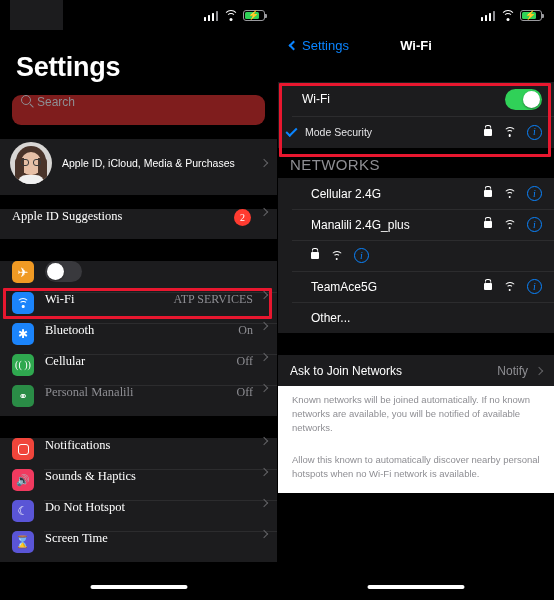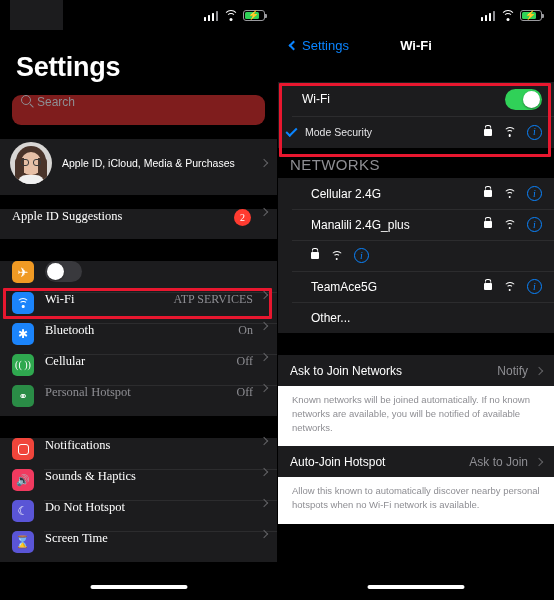--- a/index.html
+++ b/index.html
@@ -358,21 +358,21 @@
 
       <div class="row">
         <div class="app-icon" style="background:#2fa84f;font-size:10px;">(( ))</div>
         <div class="row-label">Cellular</div>
         <div class="row-value">Off</div>
         <div class="chev"></div>
       </div>
 
       <div class="row">
         <div class="app-icon" style="background:#2a8c46;font-size:11px;">⚭</div>
-        <div class="row-label" style="color:#8e8e93;">Personal Hotspot</div>
+        <div class="row-label" style="color:#8e8e93;">Personal Manalili</div>
         <div class="row-value">Off</div>
         <div class="chev"></div>
       </div>
 
     </div>
 
     <div class="gap"></div>
 
     <div class="group">
 
@@ -522,27 +522,20 @@
 
     <div class="group">
       <div class="net-row" style="padding-left:12px;">
         <div class="net-name">Ask to Join Networks</div>
         <div class="row-value">Notify</div>
         <div class="chev"></div>
       </div>
     </div>
     <div class="footnote">Known networks will be joined automatically. If no known networks are available, you will be notified of available networks.</div>
 
-    <div class="group">
-      <div class="net-row" style="padding-left:12px;">
-        <div class="net-name">Auto-Join Hotspot</div>
-        <div class="row-value">Ask to Join</div>
-        <div class="chev"></div>
-      </div>
-    </div>
     <div class="footnote">Allow this known to automatically discover nearby personal hotspots when no Wi-Fi network is available.</div>
 
     <div class="home-ind"></div>
 
     <div class="hl" style="left:1px; top:83px; width:272px; height:74px;"></div>
   </div>
 
 </div>
 
 </body></html>

